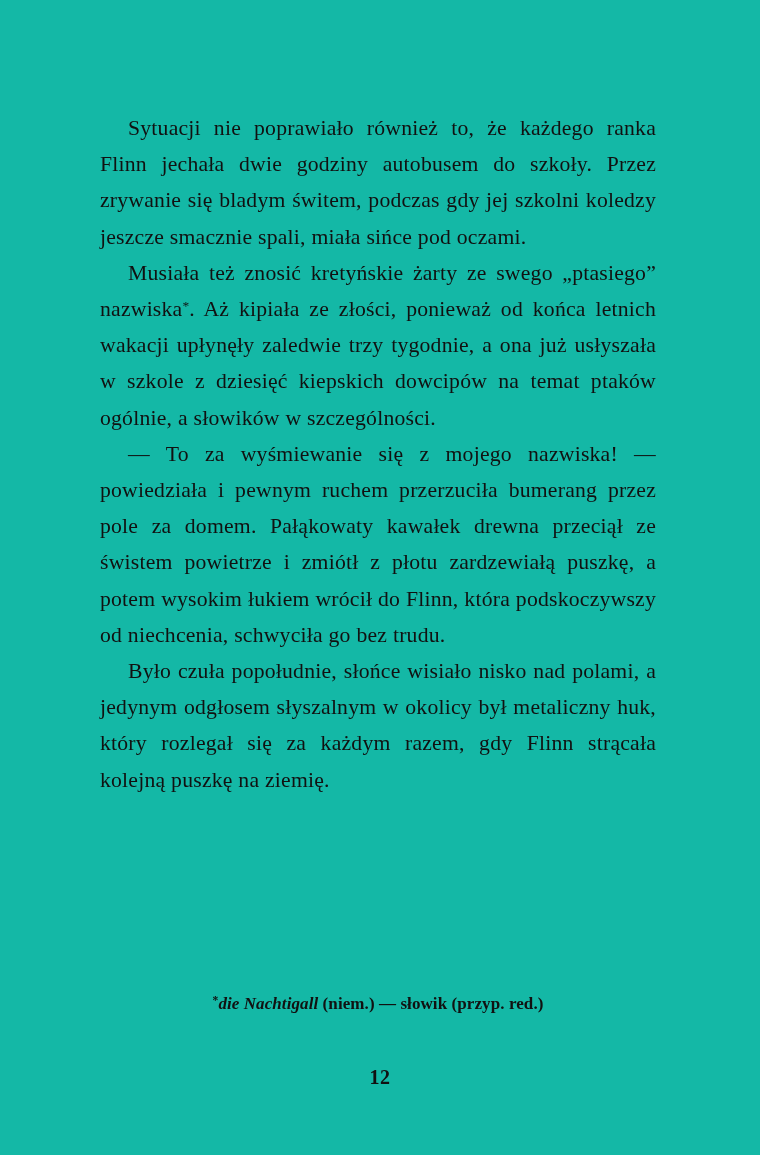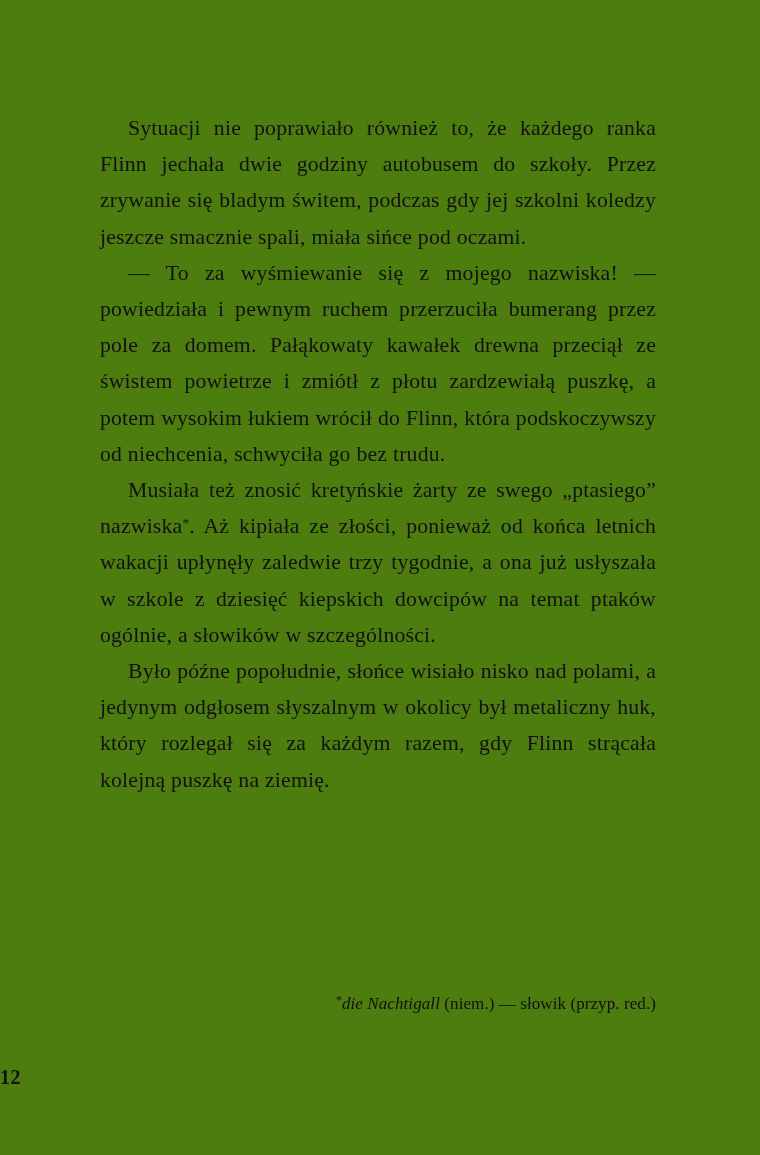--- a/index.html
+++ b/index.html
@@ -17,21 +17,21 @@
     color: #111111;
     -webkit-font-smoothing: antialiased;
   }
 
   .page {
     position: absolute;
     left: 0;
     top: 0;
     width: 760px;
     height: 1155px;
-    background: #4d7c0f;
+    background: #14b8a6;
   }
 
   
   .text-block {
     position: absolute;
     left: 100px;
     top: 110px;
     width: 556px;
   }
 
@@ -57,59 +57,60 @@
 
   
   .footnote {
     position: absolute;
     left: 100px;
     top: 992px;
     width: 556px;
     margin: 0;
     font-size: 17px;
     line-height: 24px;
-    text-align: right;
+    text-align: center;
     text-indent: 0;
     letter-spacing: 0.005em;
+    font-weight: bold;
   }
   .footnote .fn-marker {
     font-size: 0.68em;
     vertical-align: 0.45em;
     line-height: 0;
   }
   .footnote .fn-term {
     font-style: italic;
   }
 
   
   .folio {
     position: absolute;
     left: 0;
     top: 1066px;
     width: 760px;
-    text-align: left;
+    text-align: center;
     font-size: 20px;
     font-weight: bold;
     letter-spacing: 0.02em;
   }
 </style>
 </head>
 <body>
 
 <div class="page">
 
   <div class="text-block">
 
     <p class="para">Sytuacji nie poprawiało również to, że każdego ranka Flinn jechała dwie godziny autobusem do szkoły. Przez zrywanie się bladym świtem, podczas gdy jej szkolni koledzy jeszcze smacznie spali, miała sińce pod oczami.</p>
 
+    <p class="para"><span>Musiała też znosić kretyńskie żarty ze swego „ptasiego” nazwiska</span><span class="fn-ref">*</span><span>. Aż kipiała ze złości, ponieważ od końca letnich wakacji upłynęły zaledwie trzy tygodnie, a ona już usłyszała w szkole z dziesięć kiepskich dowcipów na temat ptaków ogólnie, a słowików w szczególności.</span></p>
+
     <p class="para">— To za wyśmiewanie się z mojego nazwiska! — powiedziała i pewnym ruchem przerzuciła bumerang przez pole za domem. Pałąkowaty kawałek drewna przeciął ze świstem powietrze i zmiótł z płotu zardzewiałą puszkę, a potem wysokim łukiem wrócił do Flinn, która podskoczywszy od niechcenia, schwyciła go bez trudu.</p>
 
-    <p class="para"><span>Musiała też znosić kretyńskie żarty ze swego „ptasiego” nazwiska</span><span class="fn-ref">*</span><span>. Aż kipiała ze złości, ponieważ od końca letnich wakacji upłynęły zaledwie trzy tygodnie, a ona już usłyszała w szkole z dziesięć kiepskich dowcipów na temat ptaków ogólnie, a słowików w szczególności.</span></p>
-
-    <p class="para">Było późne popołudnie, słońce wisiało nisko nad polami, a jedynym odgłosem słyszalnym w okolicy był metaliczny huk, który rozlegał się za każdym razem, gdy Flinn strącała kolejną puszkę na ziemię.</p>
+    <p class="para">Było czuła popołudnie, słońce wisiało nisko nad polami, a jedynym odgłosem słyszalnym w okolicy był metaliczny huk, który rozlegał się za każdym razem, gdy Flinn strącała kolejną puszkę na ziemię.</p>
 
 
 
   </div>
 
   <p class="footnote"><span class="fn-marker">*</span><span class="fn-term">die Nachtigall</span><span> (niem.) — słowik (przyp. red.)</span></p>
 
   <div class="folio">12</div>
 
 </div>

